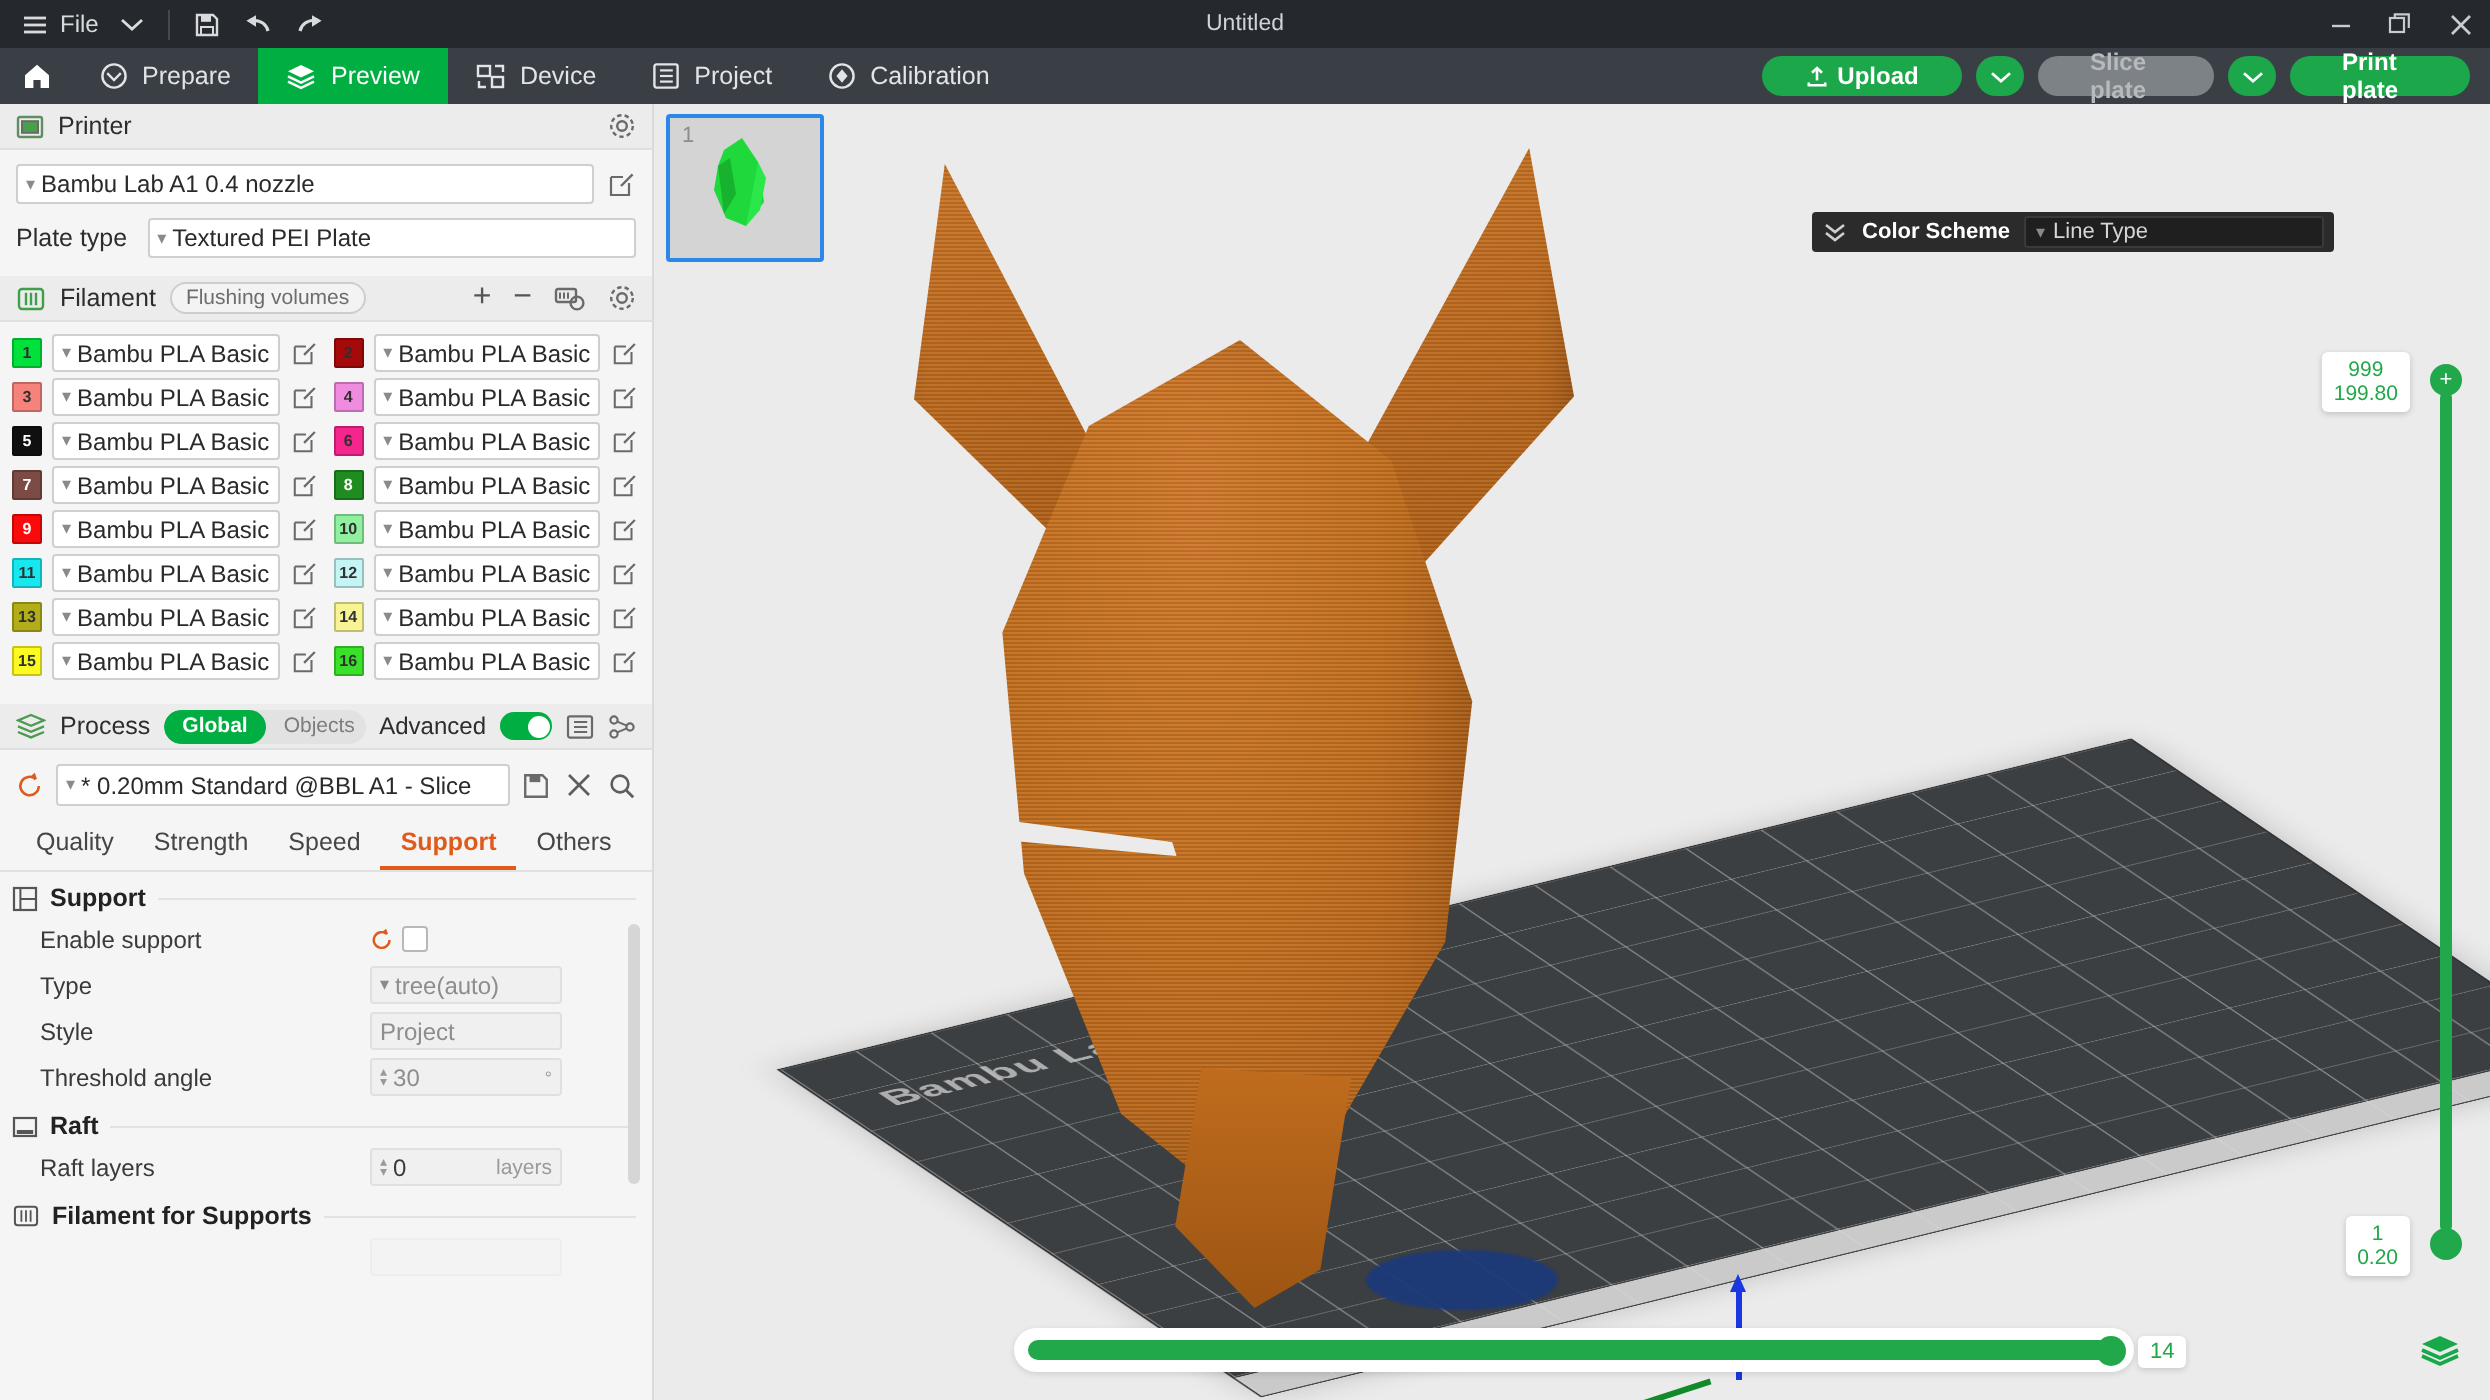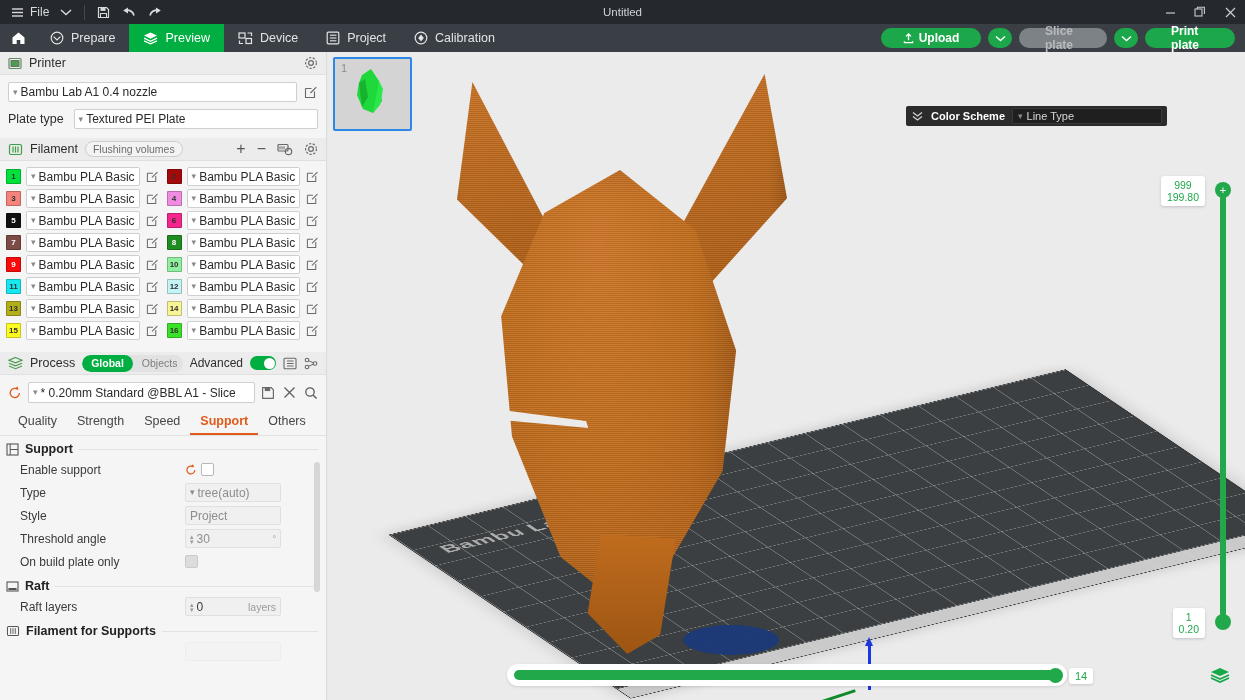--- a/index.html
+++ b/index.html
@@ -828,24 +828,20 @@
       <span class="field">
         <span class="spin">
             <span>▴</span>
             <span>▾</span>
           </span>
         <span>30</span>
         <span class="unit">°</span>
       </span>
     </div>
 
-    <div class="prow">
-      <span class="pl">On build plate only</span>
-      <span class="cbox gray"></span>
-    </div>
 
 
     <div class="grp">
       <span class="icon">
         <svg width="13" height="13" viewBox="0 0 13 13">
             <rect x="1" y="2" width="11" height="9" fill="none" stroke="#555" stroke-width="1.1"></rect>
             <rect x="2.4" y="8" width="8.2" height="2" fill="#555"></rect>
           </svg>
       </span>
       <span class="gt">Raft</span>

